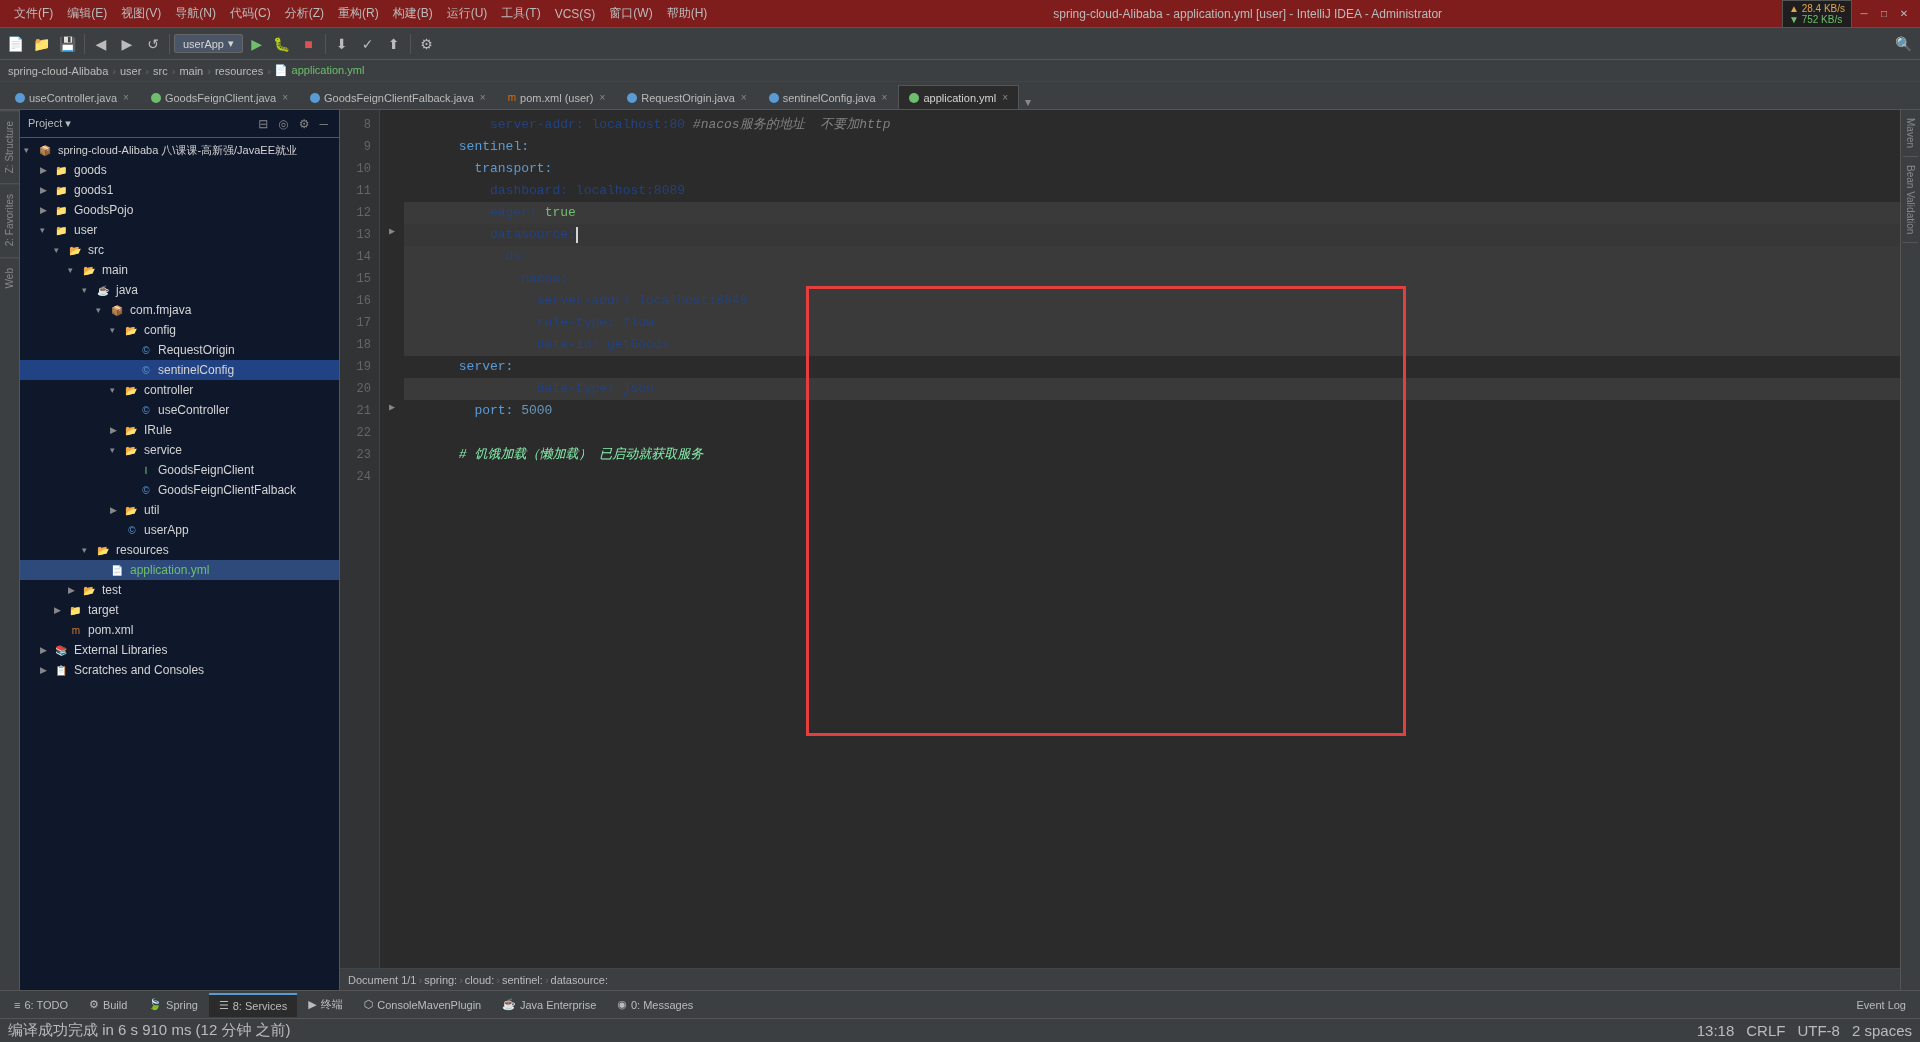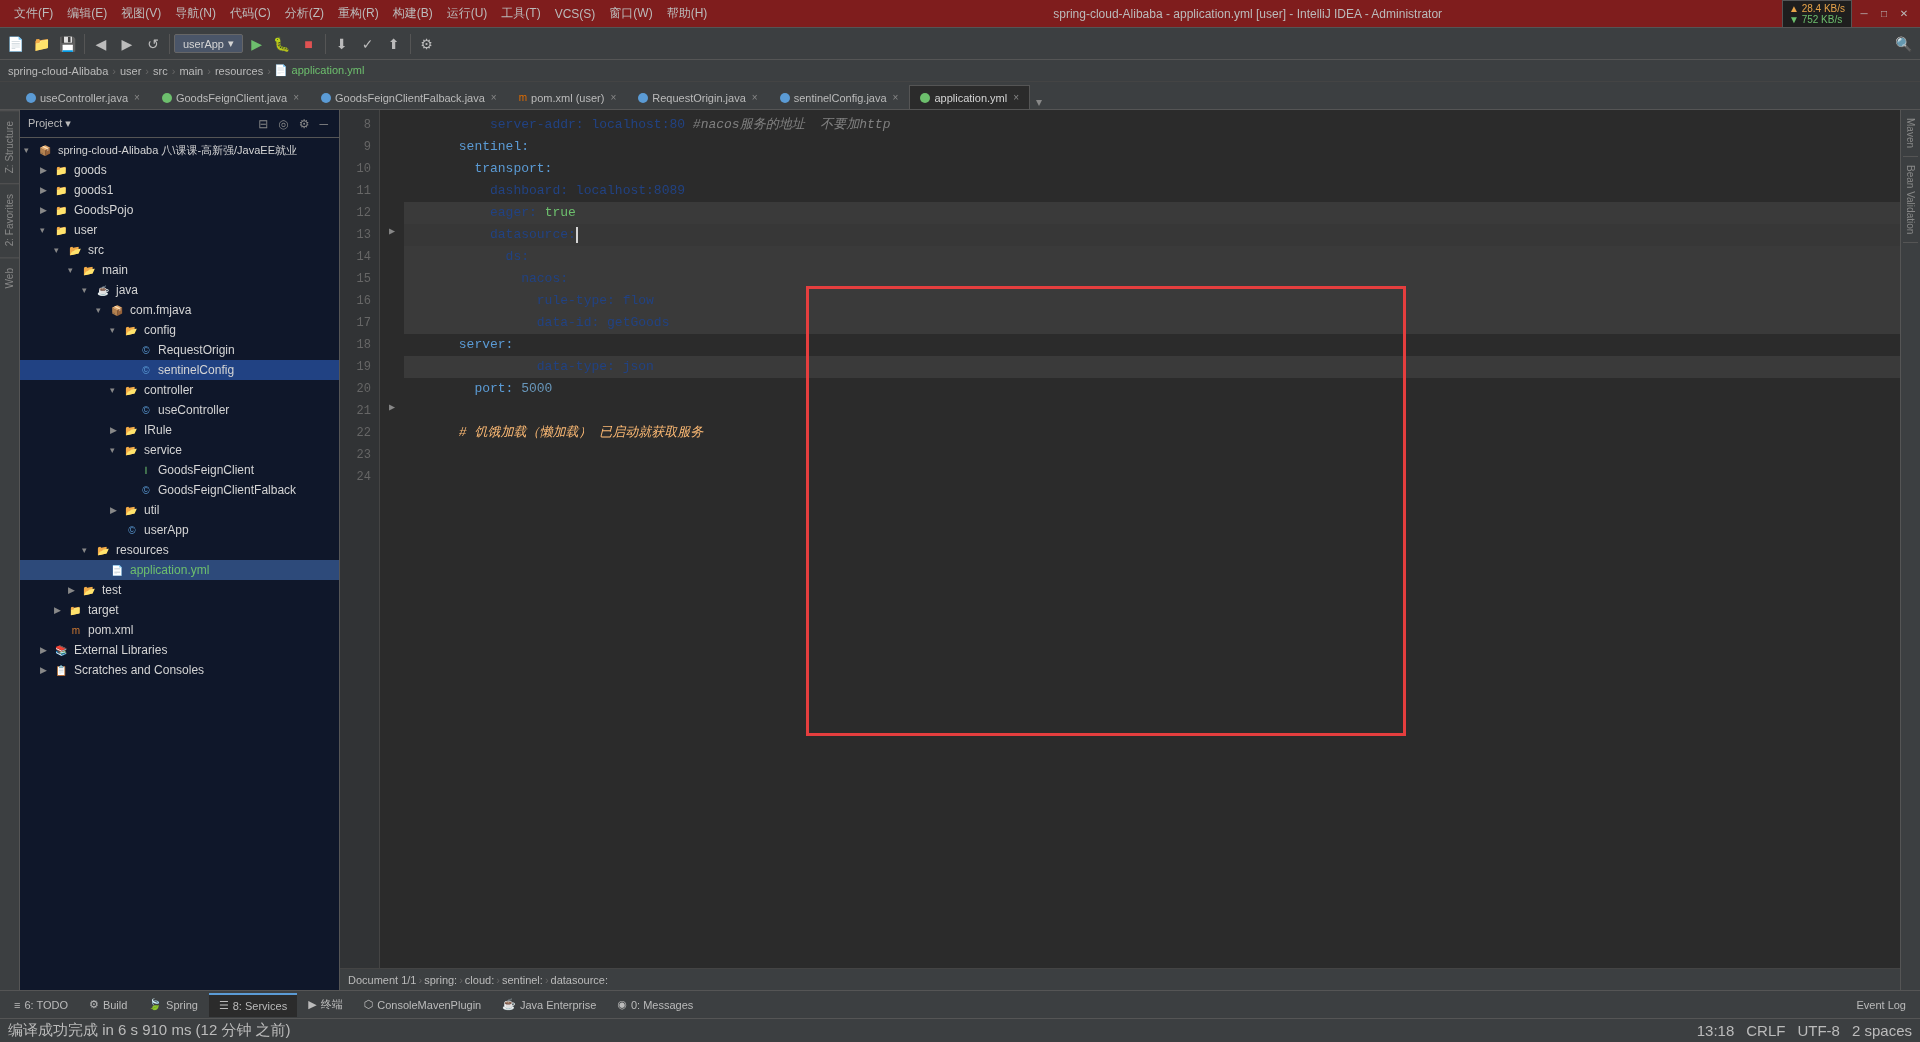--- a/index.html
+++ b/index.html
@@ -123,21 +123,21 @@
     }
     #breadcrumb span { cursor: pointer; }
     #breadcrumb .sep { color: #666; margin: 0 2px; }
 
     
     #tab-bar {
       height: 28px;
       background: #3c3f41;
       display: flex;
       align-items: flex-end;
-      padding: 0 15px;
+      padding: 0 4px;
       flex-shrink: 0;
       border-bottom: 1px solid #555;
       overflow-x: auto;
     }
     .tab {
       height: 24px;
       padding: 0 10px;
       display: flex;
       align-items: center;
       gap: 4px;
@@ -790,20 +790,23 @@
           </div>
 
           <div class="code-line" style="background:#3a3a3a;">
             <span style="color:#214283;">            ds:</span>
           </div>
 
           <div class="code-line" style="background:#3a3a3a;">
             <span style="color:#214283;">              nacos:</span>
           </div>
 
+          <div class="code-line" style="background:#3a3a3a;">
+            <span style="color:#214283;">                server-addr: localhost:8849</span>
+          </div>
 
 
           <div class="code-line" style="background:#3a3a3a;">
             <span style="color:#214283;">                rule-type: flow</span>
           </div>
 
           <div class="code-line" style="background:#3a3a3a;">
             <span style="color:#214283;">                data-id: getGoods</span>
           </div>
 
@@ -817,21 +820,21 @@
 
           <div class="code-line">
             <span style="color:#5b9bd5;">        port: </span><span style="color:#6897bb;">5000</span>
           </div>
 
           <div class="code-line">
             <span> </span>
           </div>
 
           <div class="code-line">
-            <span style="color:#fdba74;font-style:italic;text-align:center;">      # 饥饿加载（懒加载） 已启动就获取服务</span>
+            <span style="color:#86efac;font-style:italic;text-align:center;">      # 饥饿加载（懒加载） 已启动就获取服务</span>
           </div>
         </div>
       </div>
 
       <div style="position:absolute;top:176px;left:466px;width:600px;height:450px;border:3px solid #e53e3e;pointer-events:none;z-index:10;"></div>
 
     </div>
 
     <div id="editor-breadcrumb">
       <span>Document 1/1</span>

